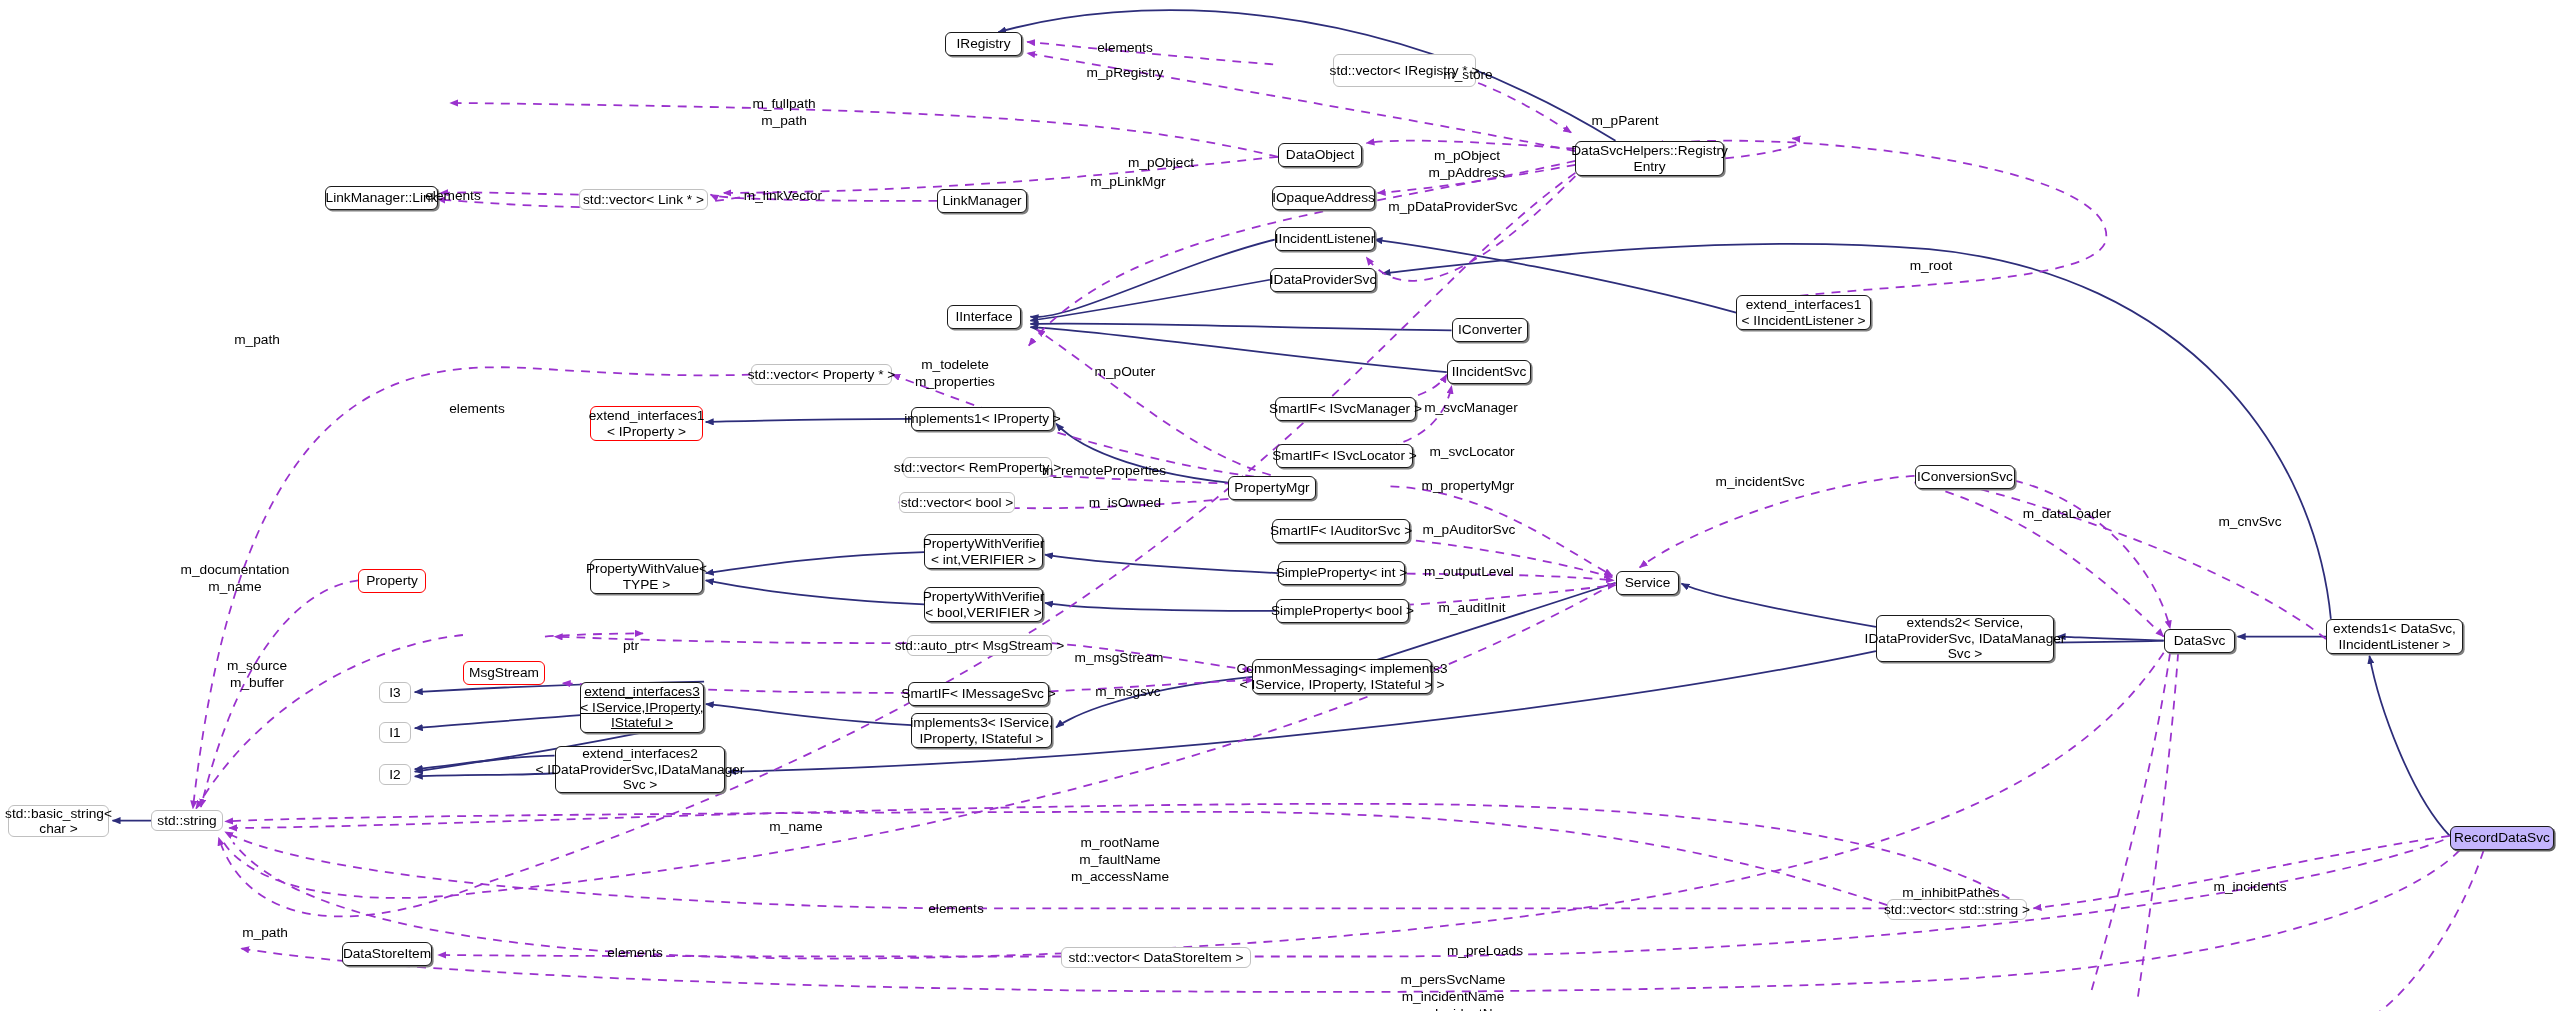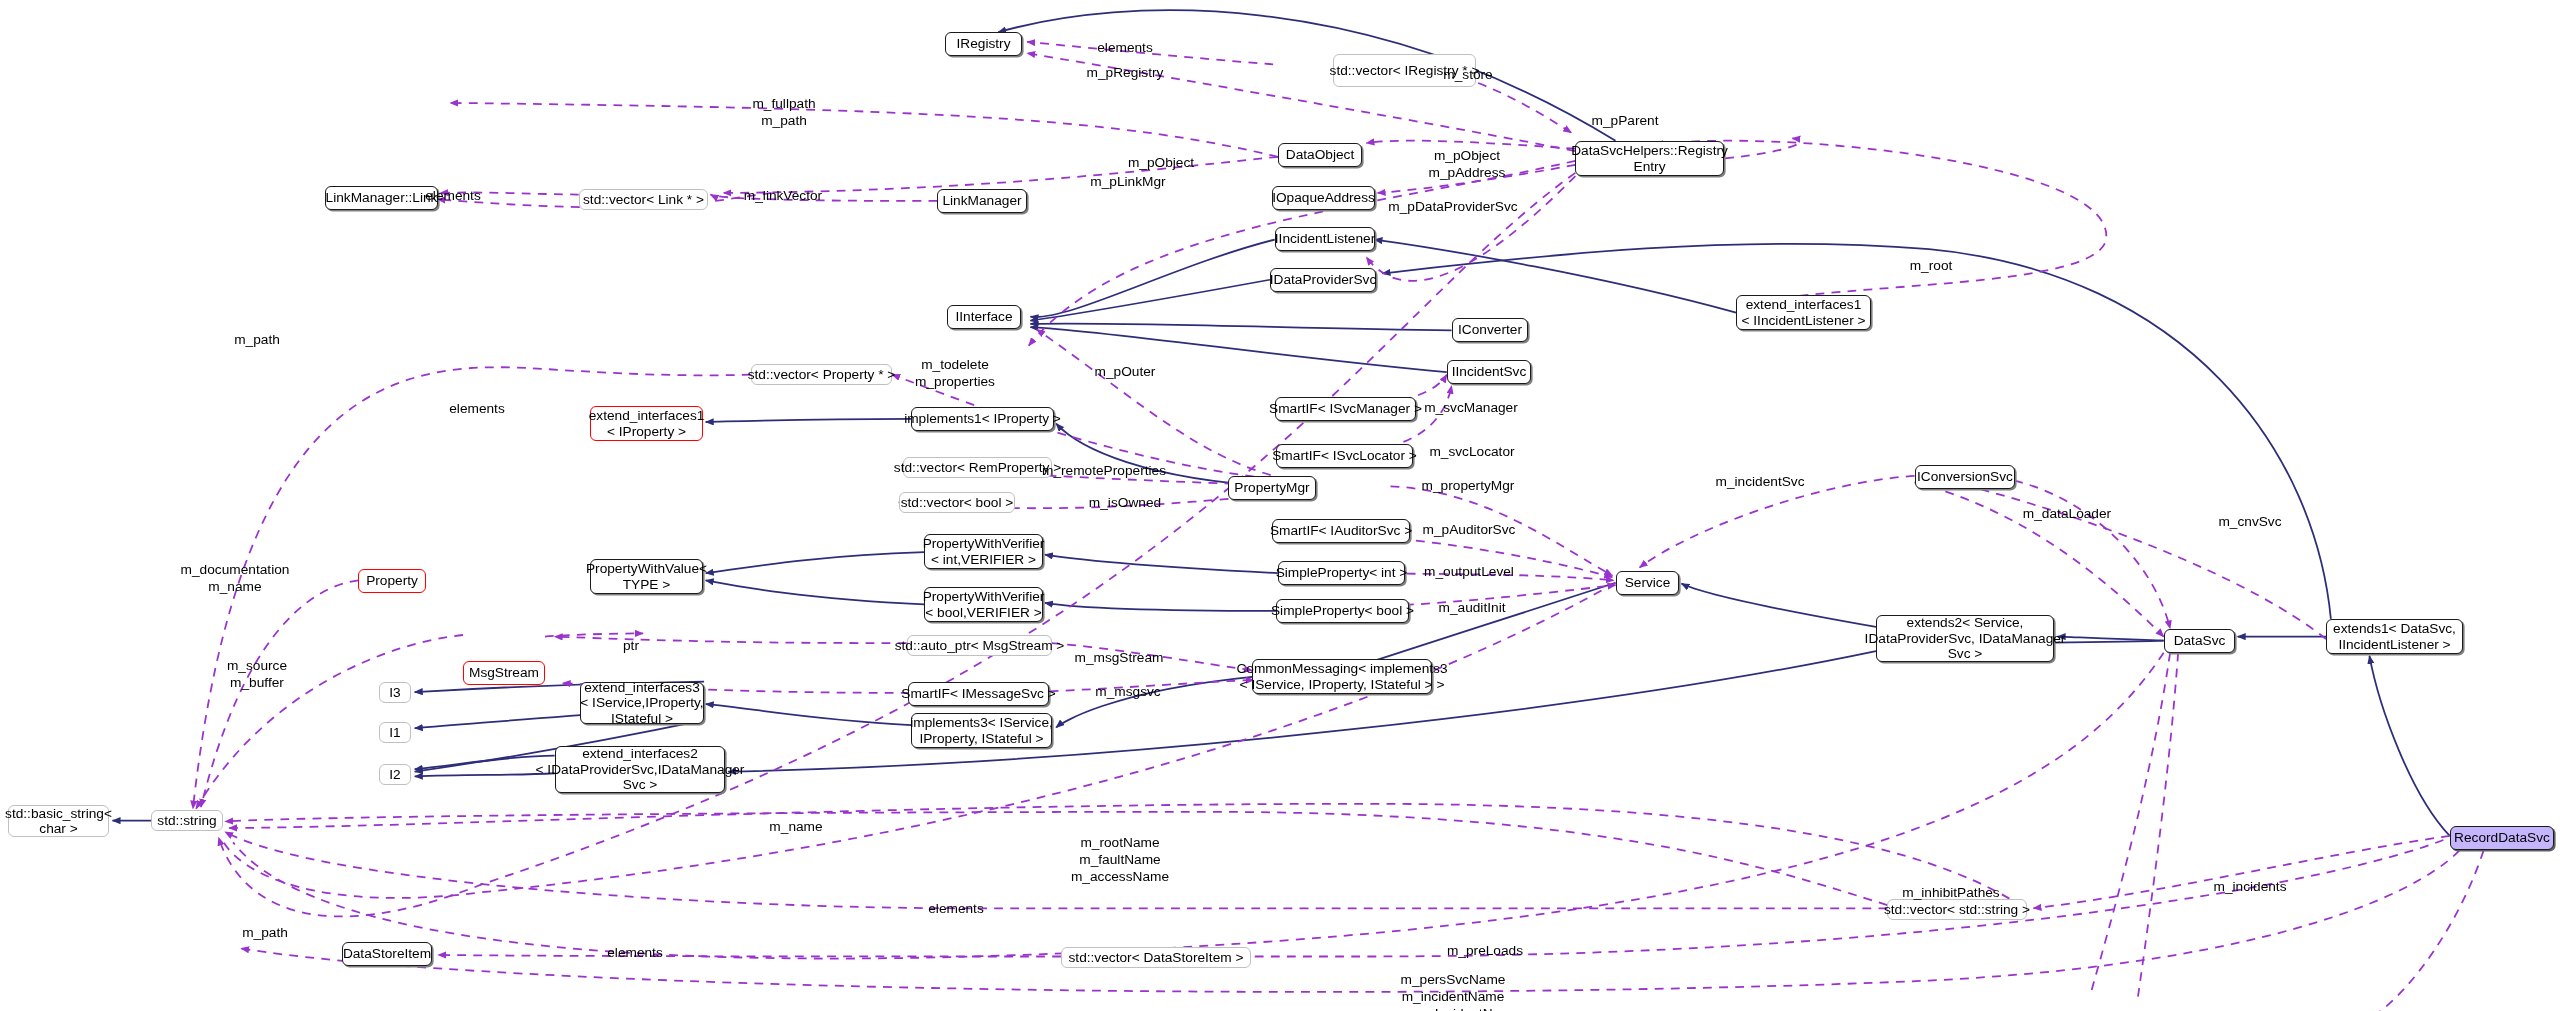--- a/index.html
+++ b/index.html
@@ -160,21 +160,21 @@
       <div class="node n-solid" style="left: 1876px; top: 615px; width: 178px; height: 47px;">extends2&lt; Service,
 IDataProviderSvc, IDataManager
 Svc &gt;</div>
       <div class="node n-solid" style="left: 2164px; top: 629px; width: 71px; height: 24px;">DataSvc</div>
       <div class="node n-solid" style="left: 2326px; top: 619px; width: 137px; height: 35px;">extends1&lt; DataSvc,
 IIncidentListener &gt;</div>
       <div class="node n-thin" style="left: 379px; top: 682px; width: 32px; height: 21px;">I3</div>
       <div class="node n-solid" style="left: 908px; top: 682px; width: 141px; height: 24px;">SmartIF&lt; IMessageSvc &gt;</div>
       <div class="node n-solid" style="left: 1252px; top: 659px; width: 180px; height: 35px;">CommonMessaging&lt; implements3
 &lt; IService, IProperty, IStateful &gt; &gt;</div>
-      <div class="node n-solid" style="left: 580px; top: 682px; width: 124px; height: 42px;">extend_interfaces3
+      <div class="node n-solid" style="left: 580px; top: 682px; width: 124px; height: 51px; text-decoration: underline;">extend_interfaces3
 &lt; IService,IProperty,
 IStateful &gt;</div>
       <div class="node n-thin" style="left: 379px; top: 722px; width: 32px; height: 21px;">I1</div>
       <div class="node n-solid" style="left: 911px; top: 713px; width: 141px; height: 35px;">implements3&lt; IService,
 IProperty, IStateful &gt;</div>
       <div class="node n-thin" style="left: 379px; top: 764px; width: 32px; height: 21px;">I2</div>
       <div class="node n-solid" style="left: 555px; top: 746px; width: 170px; height: 47px;">extend_interfaces2
 &lt; IDataProviderSvc,IDataManager
 Svc &gt;</div>
       <div class="node n-thin" style="left: 8px; top: 805px; width: 101px; height: 32px;">std::basic_string&lt;

